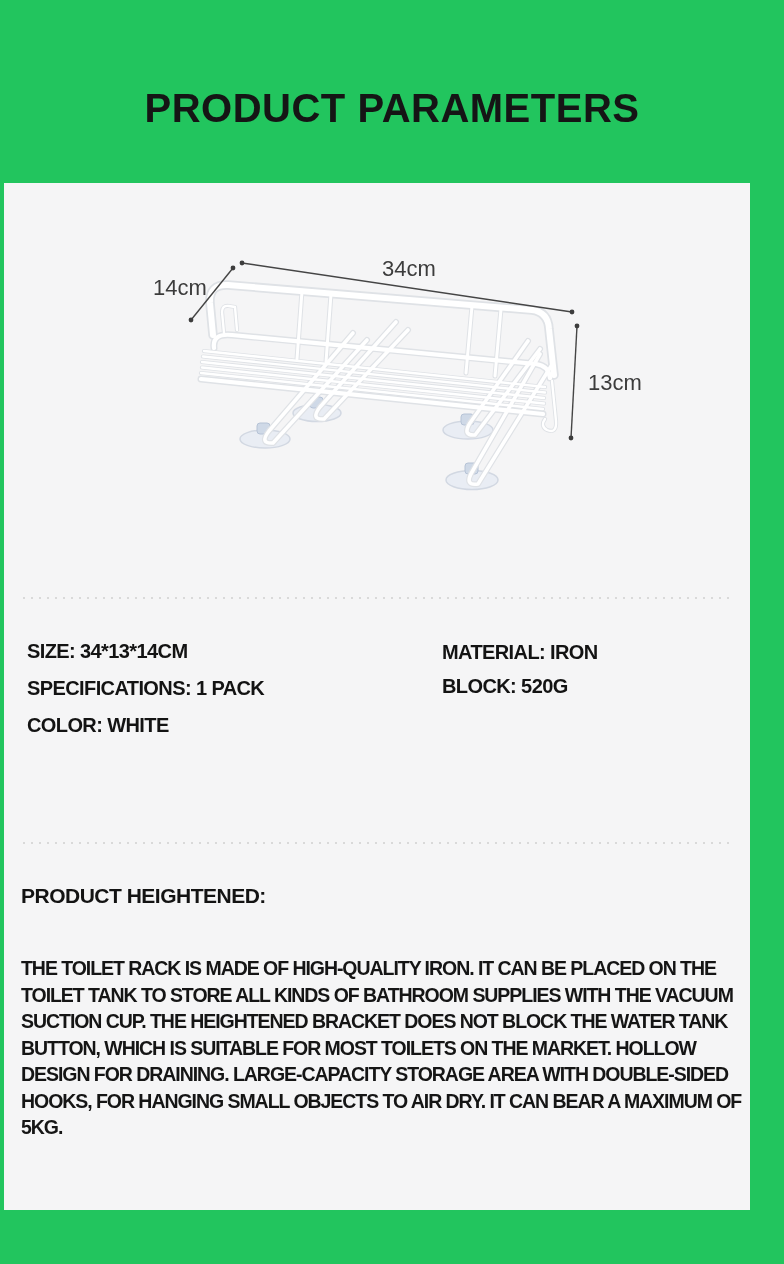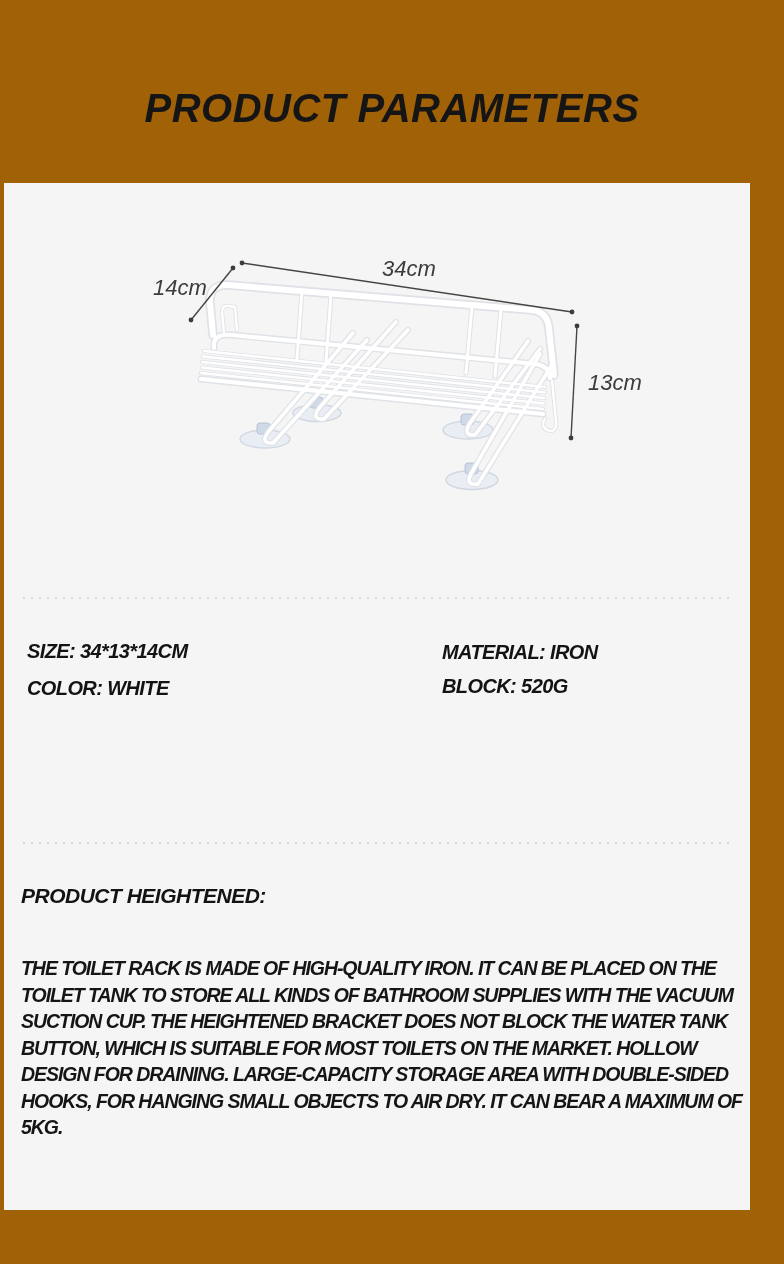--- a/index.html
+++ b/index.html
@@ -1,18 +1,18 @@
 <!DOCTYPE html>
 <html><head>
 <meta charset="utf-8">
 <style>
   * { box-sizing: border-box; }
   html,body { margin:0; padding:0; background:#ffffff; }
   body { font-family:"Liberation Sans", sans-serif; }
-  .page { position:relative; width:784px; height:1264px; background:#a16207; overflow:hidden;font-style:italic; }
+  .page { position:relative; width:784px; height:1264px; background:#22c55e; overflow:hidden; }
 
   .title {
     position:absolute; top:86px; left:0; width:100%;
     text-align:center; font-size:40px; font-weight:bold;
     color:#151515; letter-spacing:0.5px;
   }
 
   .panel {
     position:absolute; left:4px; top:183px; width:746px; height:1027px;
     background:#f5f5f6;
@@ -163,20 +163,21 @@
           <circle class="dim-dot" cx="567" cy="255" r="2.4"></circle>
         <text class="dim-text" x="584" y="207" text-anchor="start">13cm</text>
       </g>
     </svg>
 
 
     <div class="divider divider-1"></div>
 
     <div class="spec-col spec-left">
       <div class="spec-row">SIZE: 34*13*14CM</div>
+      <div class="spec-row">SPECIFICATIONS: 1 PACK</div>
       <div class="spec-row">COLOR: WHITE</div>
     </div>
 
     <div class="spec-col spec-right">
       <div class="spec-row">MATERIAL: IRON</div>
       <div class="spec-row">BLOCK: 520G</div>
     </div>
 
     <div class="divider divider-2"></div>
 

